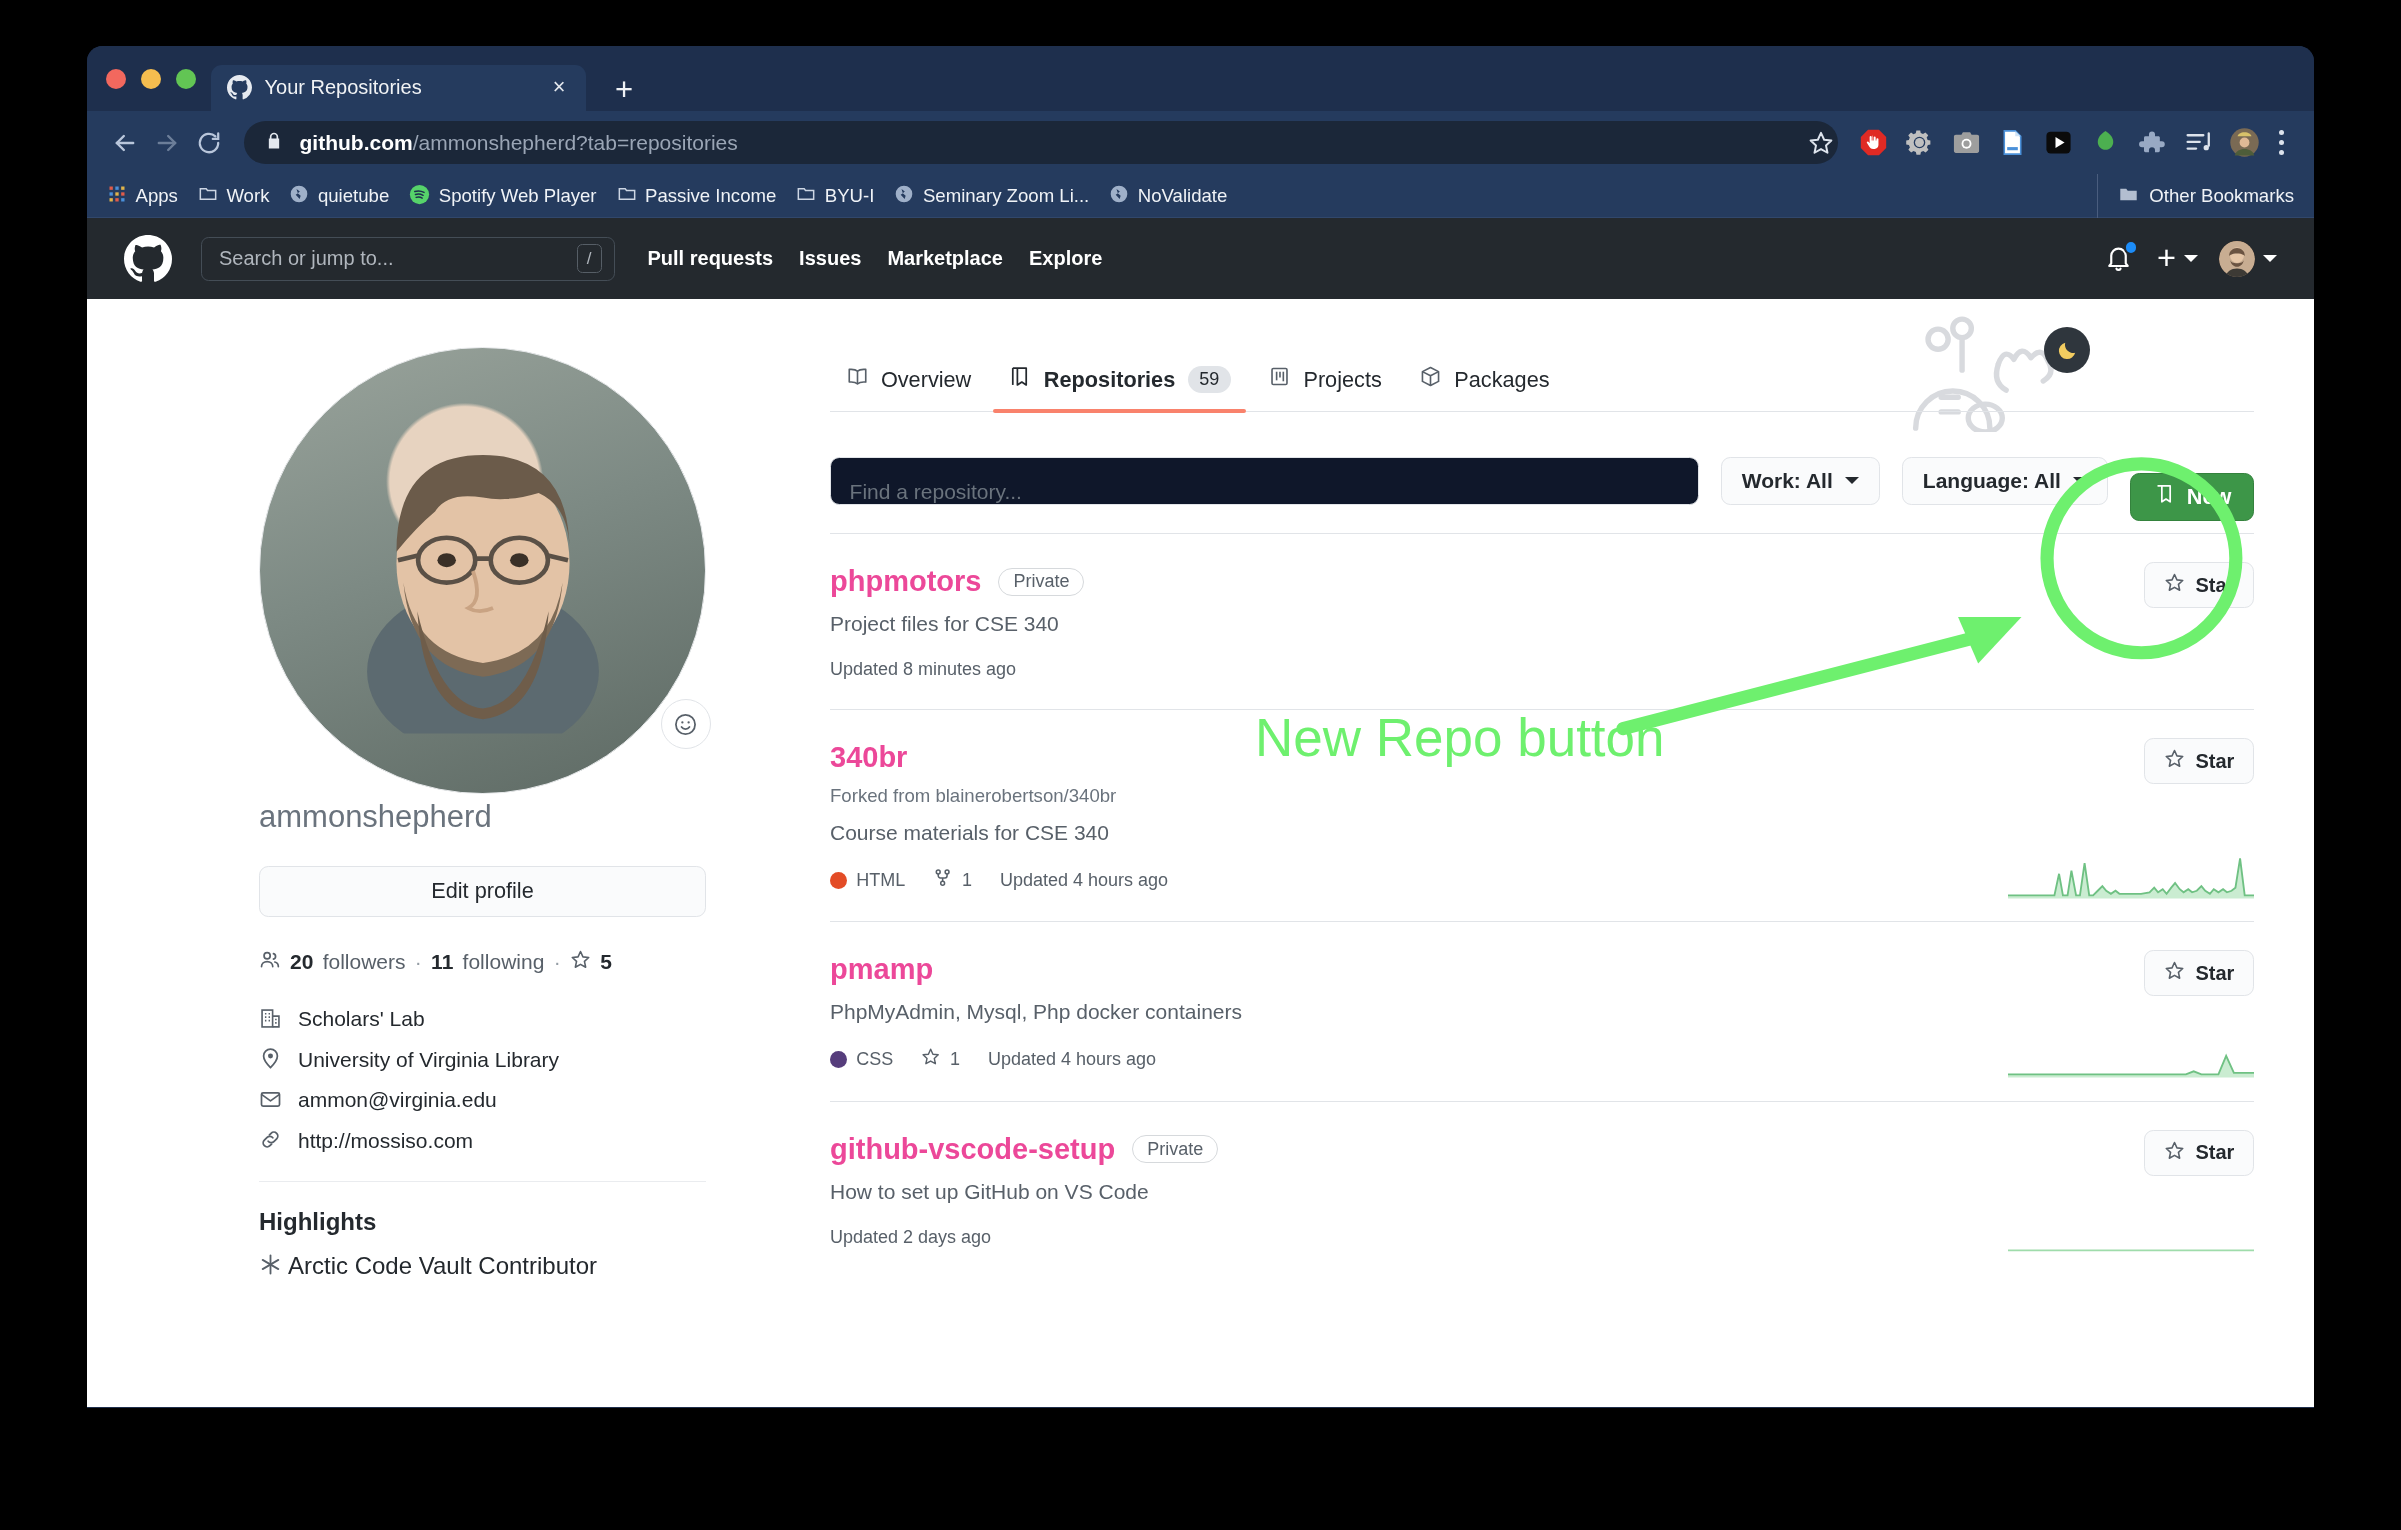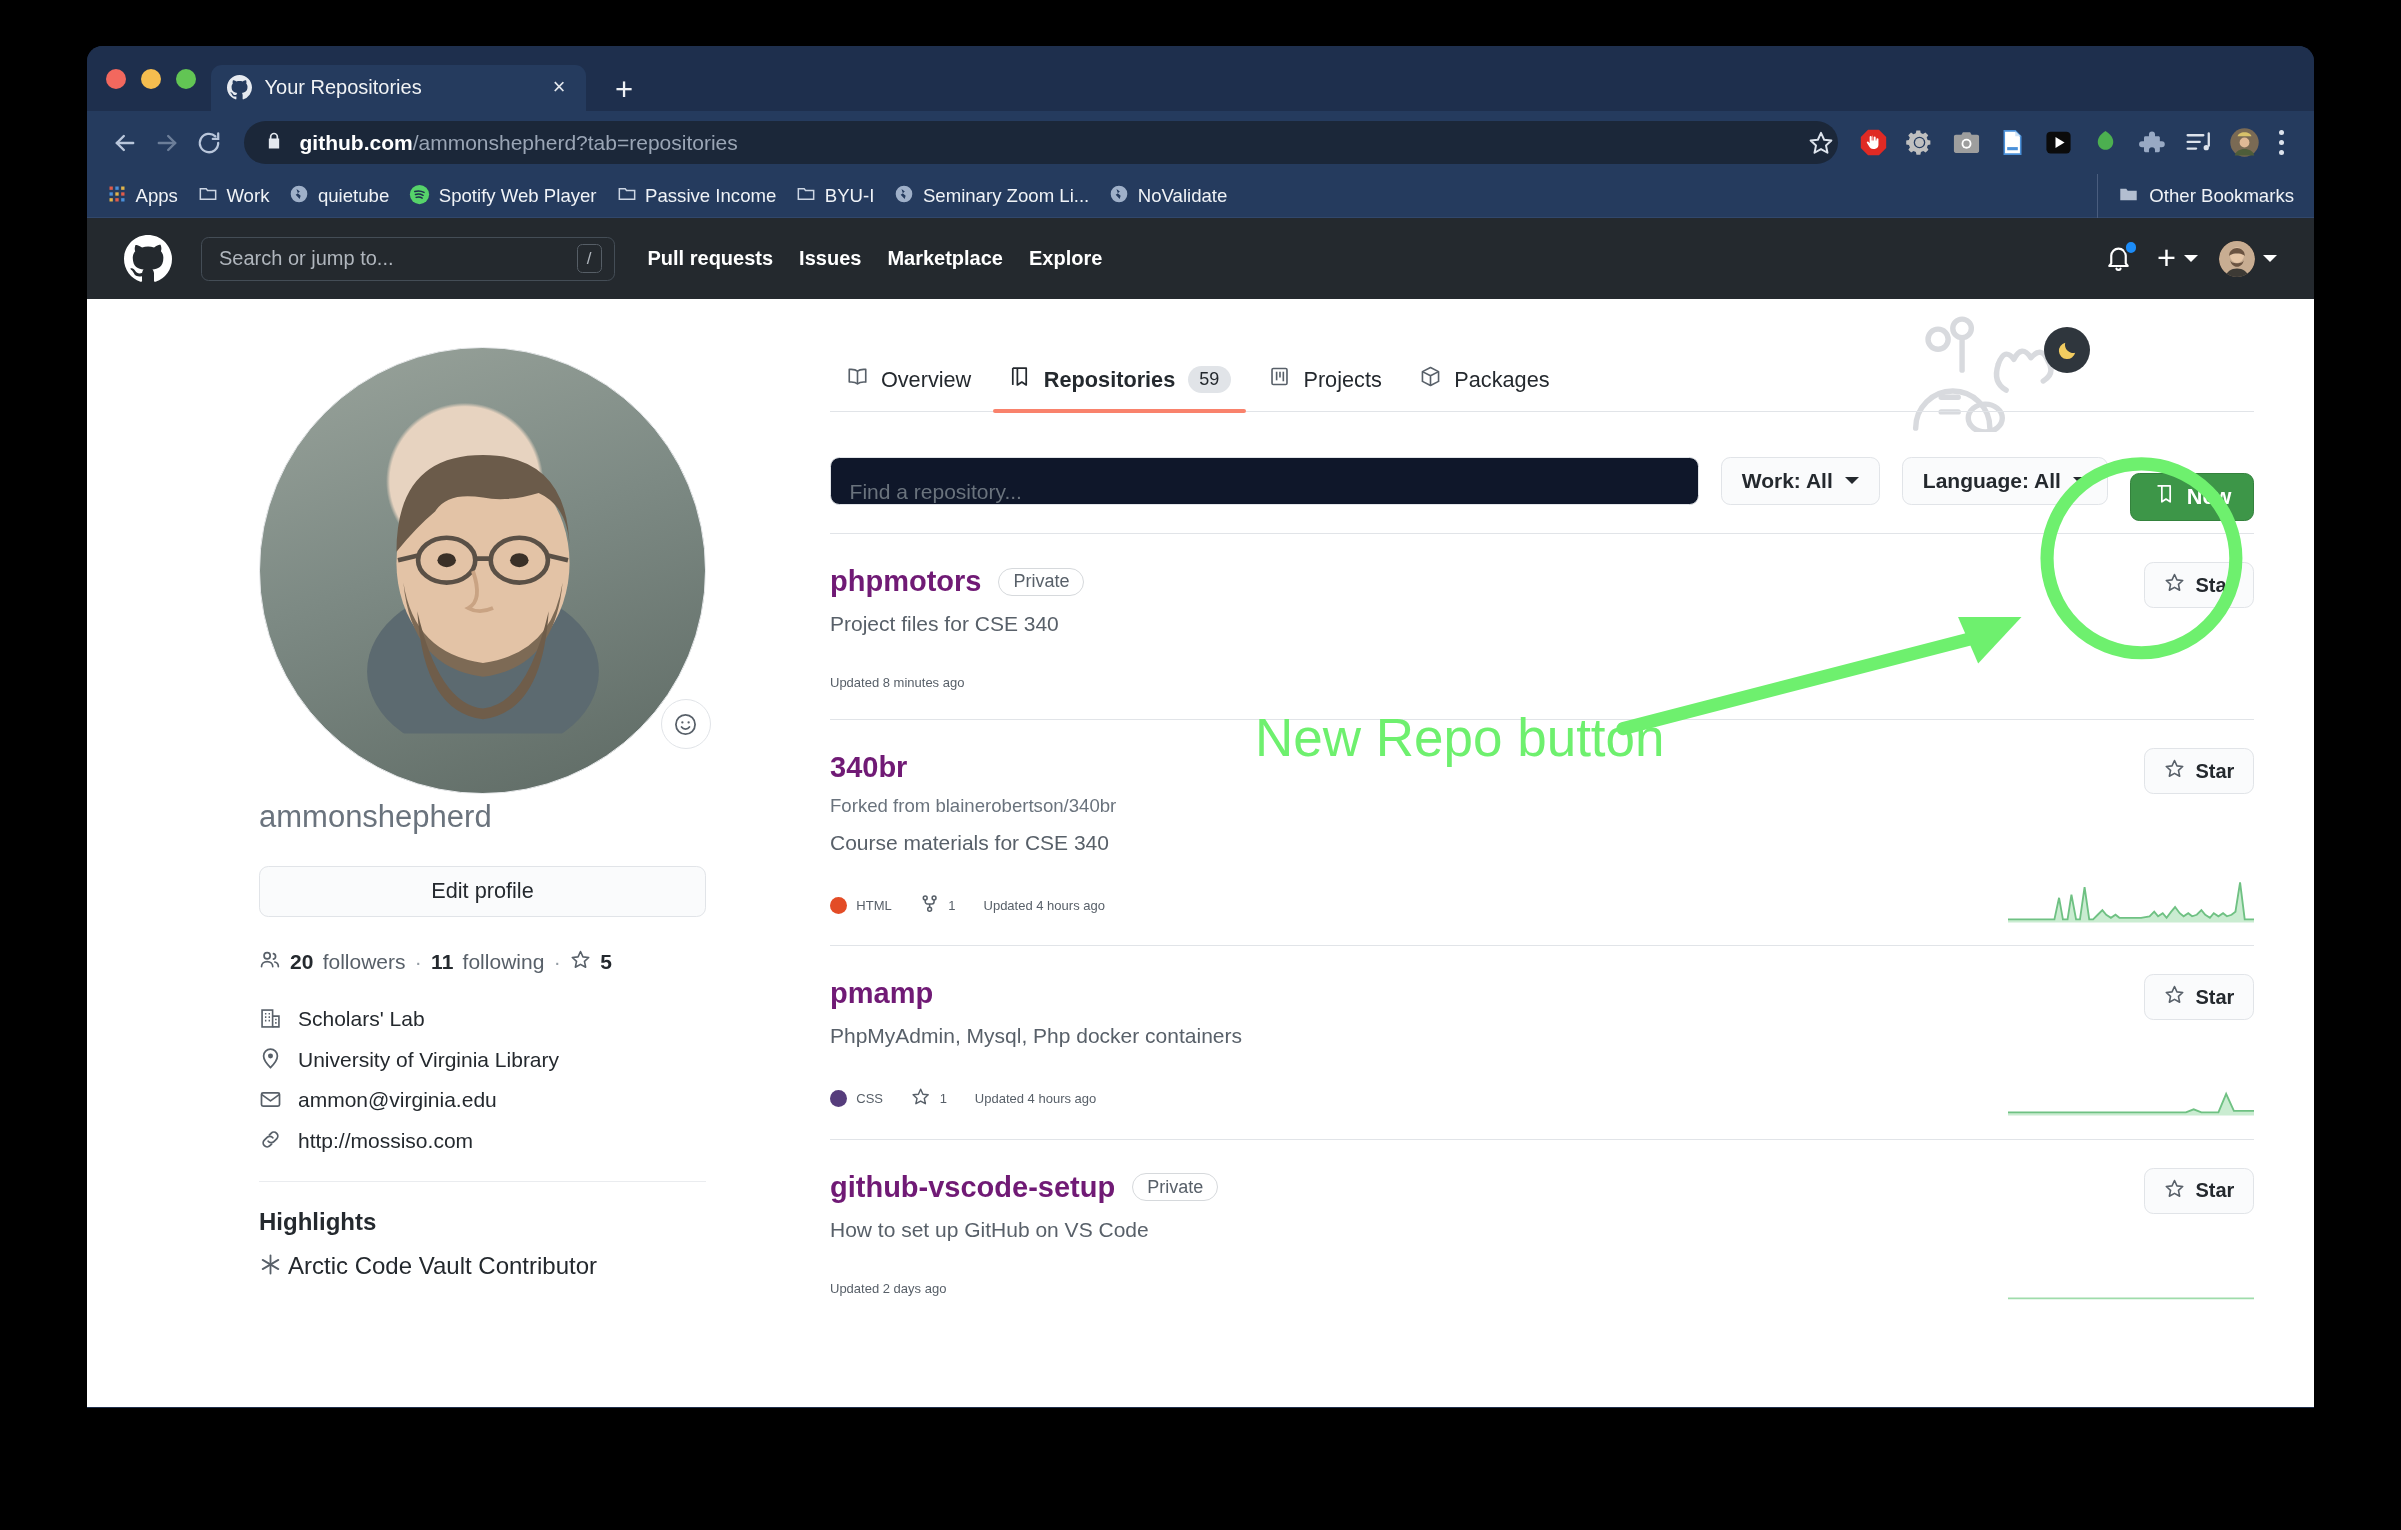--- a/index.html
+++ b/index.html
@@ -319,32 +319,32 @@
   
   #repo-list { margin-top: 12.4px; }
   .repo-row {
     position: relative;
     border-top: 1.5px solid #e1e4e8;
     padding: 31px 0 29px 0;
     min-height: 139px;
   }
   .repo-row:first-child { border-top: 1.5px solid #e1e4e8; }
   .repo-title-line { display: flex; align-items: center; gap: 17px; }
-  .repo-name { font-size: 29px; font-weight: bold; color: #701a75; }
+  .repo-name { font-size: 29px; font-weight: bold; color: #ec4899; }
   .repo-badge {
     border: 1.5px solid #d6d9dc; border-radius: 17px;
     padding: 2.3px 14px;
     font-size: 18px; color: #586069;
   }
   .repo-fork-note { margin-top: 10.8px; font-size: 18.6px; color: #6a737d; }
   .repo-desc { margin-top: 14px; font-size: 21px; color: #586069; max-width: 890px; }
   .repo-meta {
-    margin-top: 39px;
+    margin-top: 23px;
     display: flex; align-items: center; gap: 28px;
-    font-size: 13px; color: #586069;
+    font-size: 18px; color: #586069;
   }
   .meta-item { display: flex; align-items: center; gap: 9.3px; }
   .lang-dot { width: 17px; height: 17px; border-radius: 50%; display: inline-block; }
   .repo-star-btn {
     position: absolute; right: 0; top: 28px;
     height: 46px;
     background: #fafbfc; border: 1.5px solid #e1e4e8; border-radius: 9.3px;
     display: flex; align-items: center; gap: 10.8px;
     padding: 0 18.6px;
     font-size: 20px; color: #24292e; font-weight: bold;

